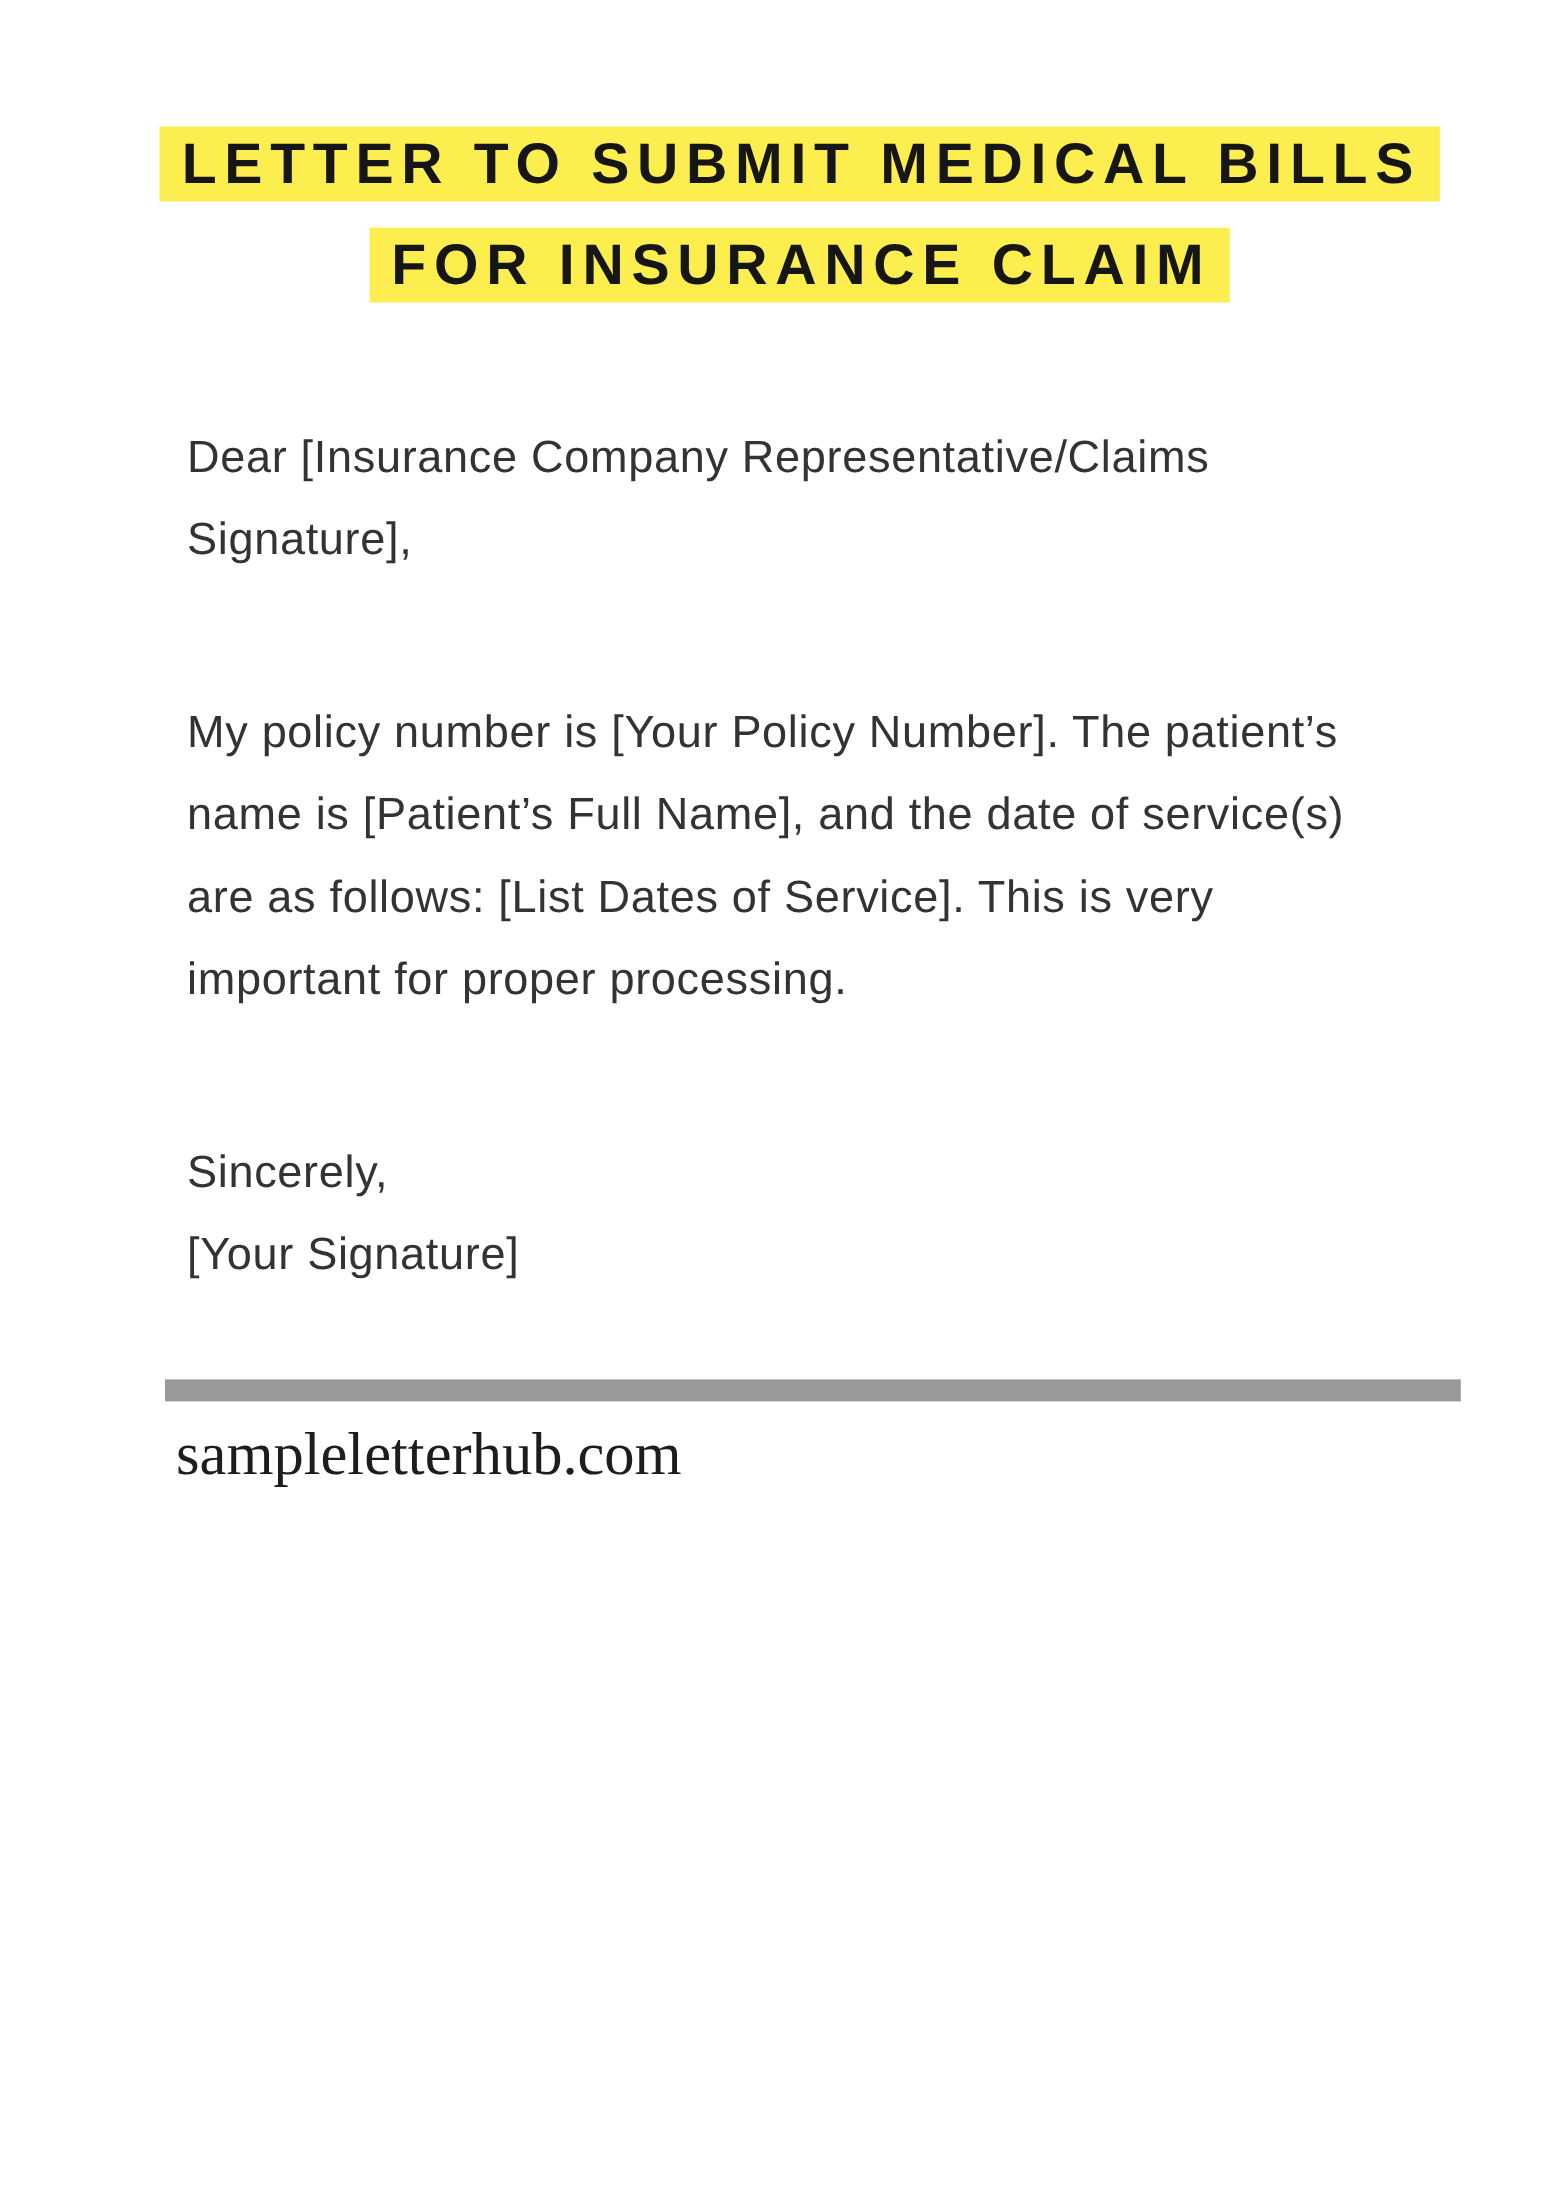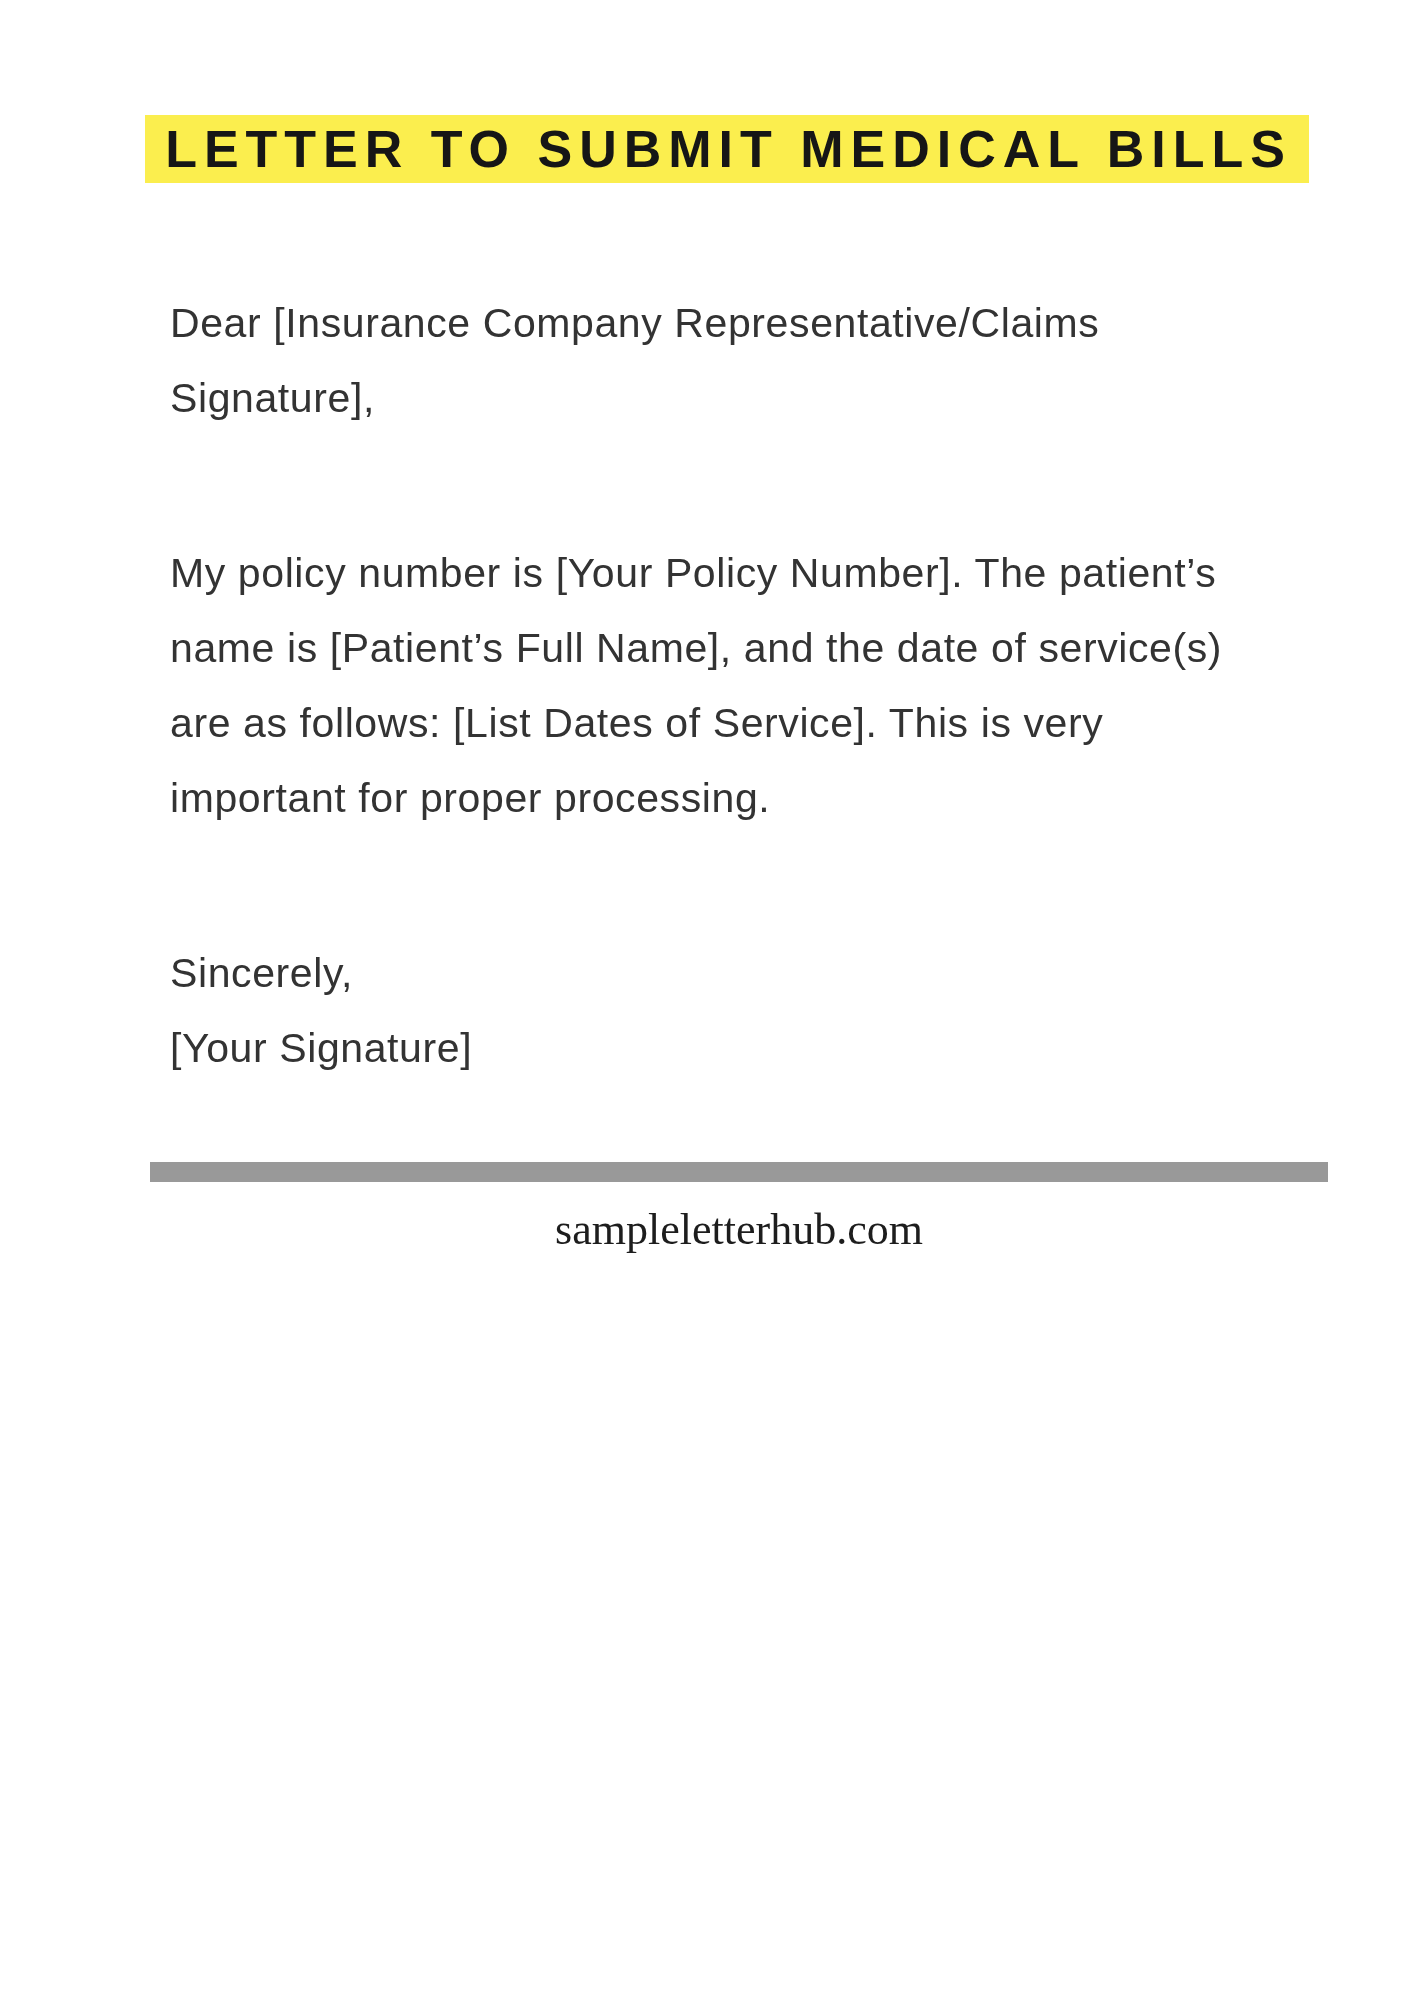--- a/index.html
+++ b/index.html
@@ -53,34 +53,35 @@
   .footer-rule {
     width: 1178px;
     height: 2px;
     background: #999999;
     border: none;
     margin: 56px 0 0 120px;
   }
   .footer {
     width: 1178px;
     margin: 12px 0 0 120px;
-    text-align: center;
+    text-align: left;
     font-family: "Liberation Serif", "DejaVu Serif", serif;
-    font-size: 44px;
+    font-size: 55px;
     line-height: 52px;
     color: #1d1d1d;
   }
 </style>
 </head>
 <body>
 
 <div class="page">
 
   <h1 class="title-block" style="color: rgb(22, 22, 22);">
     <span class="title-line"><span class="hl">LETTER TO SUBMIT MEDICAL BILLS</span></span>
+    <span class="title-line"><span class="hl">FOR INSURANCE CLAIM</span></span>
   </h1>
 
   <div class="letter-body" style="color: rgb(51, 51, 51);">
     <p>Dear [Insurance Company Representative/Claims
 Signature],</p>
     <p>My policy number is [Your Policy Number]. The patient’s
 name is [Patient’s Full Name], and the date of service(s)
 are as follows: [List Dates of Service]. This is very
 important for proper processing.</p>
     <p>Sincerely,

